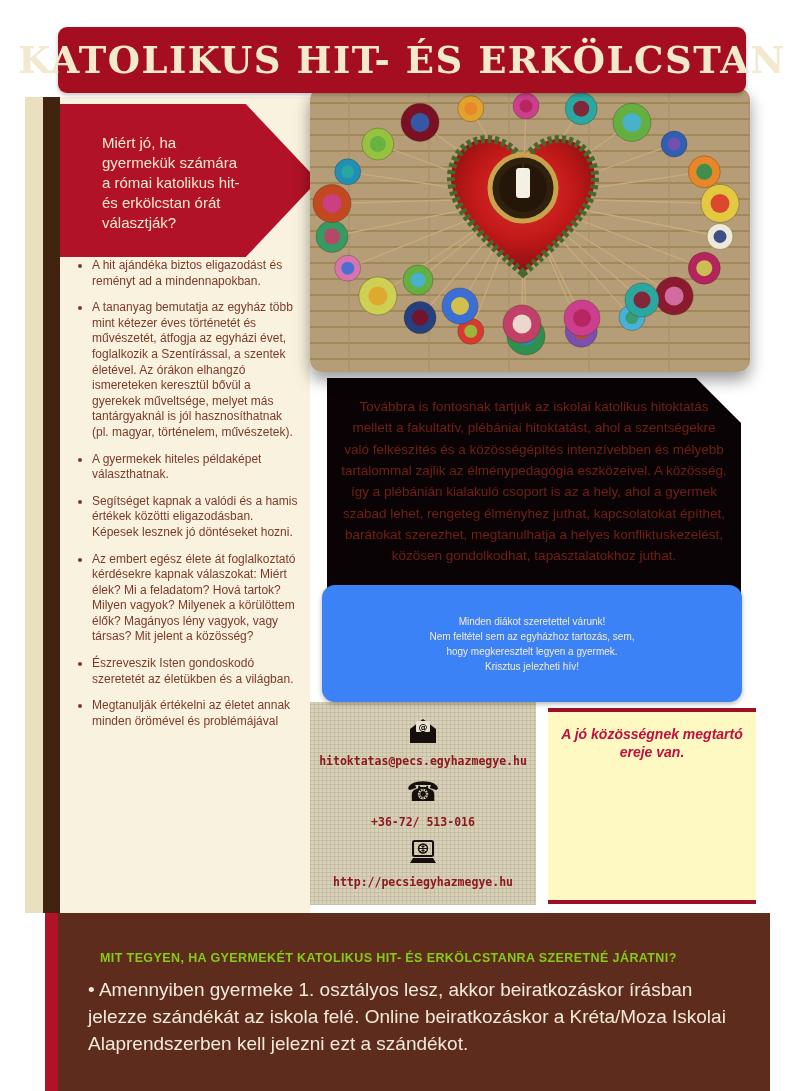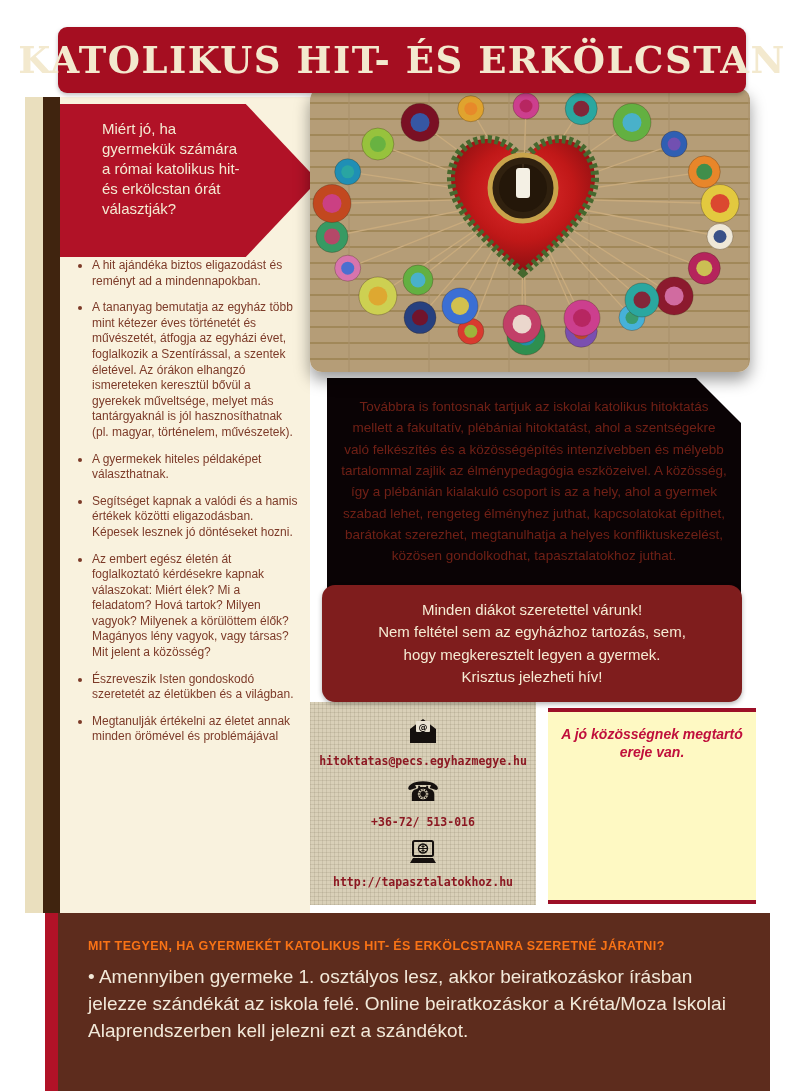--- a/index.html
+++ b/index.html
@@ -13,39 +13,39 @@
   .title-banner h1{margin:0;font-family:"DejaVu Serif",serif;font-size:37px;font-weight:700;
     letter-spacing:1.5px;color:#f3e9ce;white-space:nowrap;}
 
   
   .strip-cream{position:absolute;left:25px;top:97px;width:18px;height:816px;background:#eadfbe;}
   .bar-brown{position:absolute;left:43px;top:97px;width:17px;height:816px;background:#40240f;}
   .left-col{position:absolute;left:60px;top:97px;width:250px;height:816px;background:#f9f2de;}
 
   .arrow{position:absolute;left:60px;top:104px;width:258px;height:153px;background:#b11227;
     clip-path:polygon(0 0,72% 0,100% 50%,72% 100%,0 100%);color:#f4ead2;z-index:2;}
-  .arrow .txt{padding:15px 72px 0 42px;font-size:15px;line-height:1.33;}
+  .arrow .txt{padding:29px 72px 0 42px;font-size:15px;line-height:1.33;}
 
   .benefits{position:absolute;left:62px;top:258px;width:246px;color:#7c3a28;z-index:2;}
   .benefits ul{margin:0;padding:0 8px 0 30px;list-style:disc;}
   .benefits li{font-size:12px;line-height:1.3;margin-bottom:11px;}
 
   
   .photo{position:absolute;left:310px;top:88px;width:440px;height:284px;border-radius:12px;
     overflow:hidden;box-shadow:0 8px 16px rgba(0,0,0,.4);z-index:3;}
 
   
   .parish{position:absolute;left:327px;top:378px;width:414px;height:240px;background:#0a0305;
     clip-path:polygon(0 0,369px 0,100% 45px,100% 100%,0 100%);color:#702016;z-index:1;}
   .parish p{margin:0;padding:18px 12px 0;font-size:13.5px;line-height:1.58;text-align:center;}
 
   
-  .welcome{position:absolute;left:322px;top:585px;width:420px;height:117px;background:#7f1d1d;
+  .welcome{position:absolute;left:322px;top:585px;width:420px;height:117px;background:#3b82f6;
     border-radius:13px;color:#f5ebd3;display:flex;flex-direction:column;justify-content:center;
-    text-align:center;font-size:15px;line-height:1.5;box-shadow:0 2px 5px rgba(0,0,0,.3);z-index:2;}
+    text-align:center;font-size:10px;line-height:1.5;box-shadow:0 2px 5px rgba(0,0,0,.3);z-index:2;}
 
   
   .contact{position:absolute;left:310px;top:702px;width:226px;height:203px;background-color:#d9d0b8;
     background-image:
       repeating-linear-gradient(0deg, rgba(110,100,75,.14) 0px, rgba(110,100,75,.14) 1px, transparent 1px, transparent 4px),
       repeating-linear-gradient(90deg, rgba(110,100,75,.14) 0px, rgba(110,100,75,.14) 1px, transparent 1px, transparent 4px);
     display:flex;flex-direction:column;align-items:center;justify-content:space-evenly;
     padding:6px 0;box-sizing:border-box;color:#8c1822;
     font-family:"DejaVu Sans Mono",monospace;font-weight:bold;font-size:11.5px;}
   .contact .ic{height:27px;display:flex;align-items:center;justify-content:center;}
@@ -55,21 +55,21 @@
   .quote{position:absolute;left:548px;top:708px;width:208px;height:196px;background:#fef9c3;
     border-top:4px solid #9c0f27;border-bottom:4px solid #9c0f27;box-sizing:border-box;
     color:#c00f3c;font-style:italic;font-weight:bold;text-align:center;font-size:14px;
     line-height:1.32;padding:13px 4px 0;}
   .quote p{margin:0 0 12px;}
 
   
   .bottom-strip{position:absolute;left:45px;top:913px;width:13px;height:178px;background:#b11227;}
   .bottom{position:absolute;left:58px;top:913px;width:712px;height:178px;background:#5d2c1d;
     box-sizing:border-box;padding:26px 24px 0 30px;color:#f2e9d9;}
-  .bottom h2{margin:0;font-size:12.5px;letter-spacing:.4px;color:#f97316;white-space:nowrap;}
+  .bottom h2{margin:12px;font-size:12.5px;letter-spacing:.4px;color:#84cc16;white-space:nowrap;}
   .bottom p{margin:11px 0 0;font-size:19px;line-height:1.42;}
 </style>
 </head>
 <body>
 
 <div class="page">
 
   <div class="title-banner">
     <h1>KATOLIKUS HIT- ÉS ERKÖLCSTAN</h1>
   </div>
@@ -81,21 +81,21 @@
   <div class="arrow">
     <div class="txt">Miért jó, ha gyermekük számára a római katolikus hit- és erkölcstan órát választják?</div>
   </div>
 
   <div class="benefits">
     <ul>
       <li>A hit ajándéka biztos eligazodást és reményt ad a mindennapokban.</li>
       <li>A tananyag bemutatja az egyház több mint kétezer éves történetét és művészetét, átfogja az egyházi évet, foglalkozik a Szentírással, a szentek életével. Az órákon elhangzó ismereteken keresztül bővül a gyerekek műveltsége, melyet más tantárgyaknál is jól hasznosíthatnak (pl. magyar, történelem, művészetek).</li>
       <li>A gyermekek hiteles példaképet választhatnak.</li>
       <li>Segítséget kapnak a valódi és a hamis értékek közötti eligazodásban. Képesek lesznek jó döntéseket hozni.</li>
-      <li>Az embert egész életén át foglalkoztató kérdésekre kapnak válaszokat: Miért élek? Mi a feladatom? Hová tartok? Milyen vagyok? Milyenek a körülöttem élők? Magányos lény vagyok, vagy társas? Mit jelent a közösség?</li>
+      <li>Az embert egész élete át foglalkoztató kérdésekre kapnak válaszokat: Miért élek? Mi a feladatom? Hová tartok? Milyen vagyok? Milyenek a körülöttem élők? Magányos lény vagyok, vagy társas? Mit jelent a közösség?</li>
       <li>Észreveszik Isten gondoskodó szeretetét az életükben és a világban.</li>
       <li>Megtanulják értékelni az életet annak minden örömével és problémájával</li>
     </ul>
   </div>
 
   <div class="parish">
     <p>Továbbra is fontosnak tartjuk az iskolai katolikus hitoktatás mellett a fakultatív, plébániai hitoktatást, ahol a szentségekre való felkészítés és a közösségépítés intenzívebben és mélyebb tartalommal zajlik az élménypedagógia eszközeivel. A közösség, így a plébánián kialakuló csoport is az a hely, ahol a gyermek szabad lehet, rengeteg élményhez juthat, kapcsolatokat építhet, barátokat szerezhet, megtanulhatja a helyes konfliktuskezelést, közösen gondolkodhat, tapasztalatokhoz juthat.</p>
   </div>
 
   <div class="photo">
@@ -228,21 +228,21 @@
     <span class="ic phone-glyph">☎</span>
     <span>+36-72/ 513-016</span>
     <span class="ic">
       <svg width="32" height="25" viewBox="0 0 32 25">
         <rect x="6" y="1" width="20" height="15" rx="1.5" fill="none" stroke="#15100e" stroke-width="2"></rect>
         <circle cx="16" cy="8.5" r="4.5" fill="none" stroke="#15100e" stroke-width="1.4"></circle>
         <path d="M11.5 8.5 H20.5 M16 4 V13 M13 5.2 C14.8 7,17.2 7,19 5.2 M13 11.8 C14.8 10,17.2 10,19 11.8" stroke="#15100e" stroke-width="1" fill="none"></path>
         <path d="M3 23 L6 18 H26 L29 23 Z" fill="#15100e"></path>
       </svg>
     </span>
-    <span>http://tapasztalatokhoz.hu</span>
+    <span>http://pecsiegyhazmegye.hu</span>
   </div>
 
   <div class="quote">
     <p>A jó közösségnek megtartó ereje van.</p>
   </div>
 
   <div class="bottom-strip"></div>
   <div class="bottom">
     <h2>MIT TEGYEN, HA GYERMEKÉT KATOLIKUS HIT- ÉS ERKÖLCSTANRA SZERETNÉ JÁRATNI?</h2>
     <p>• Amennyiben gyermeke 1. osztályos lesz, akkor beiratkozáskor írásban jelezze szándékát az iskola felé. Online beiratkozáskor a Kréta/Moza Iskolai Alaprendszerben kell jelezni ezt a szándékot.</p>

